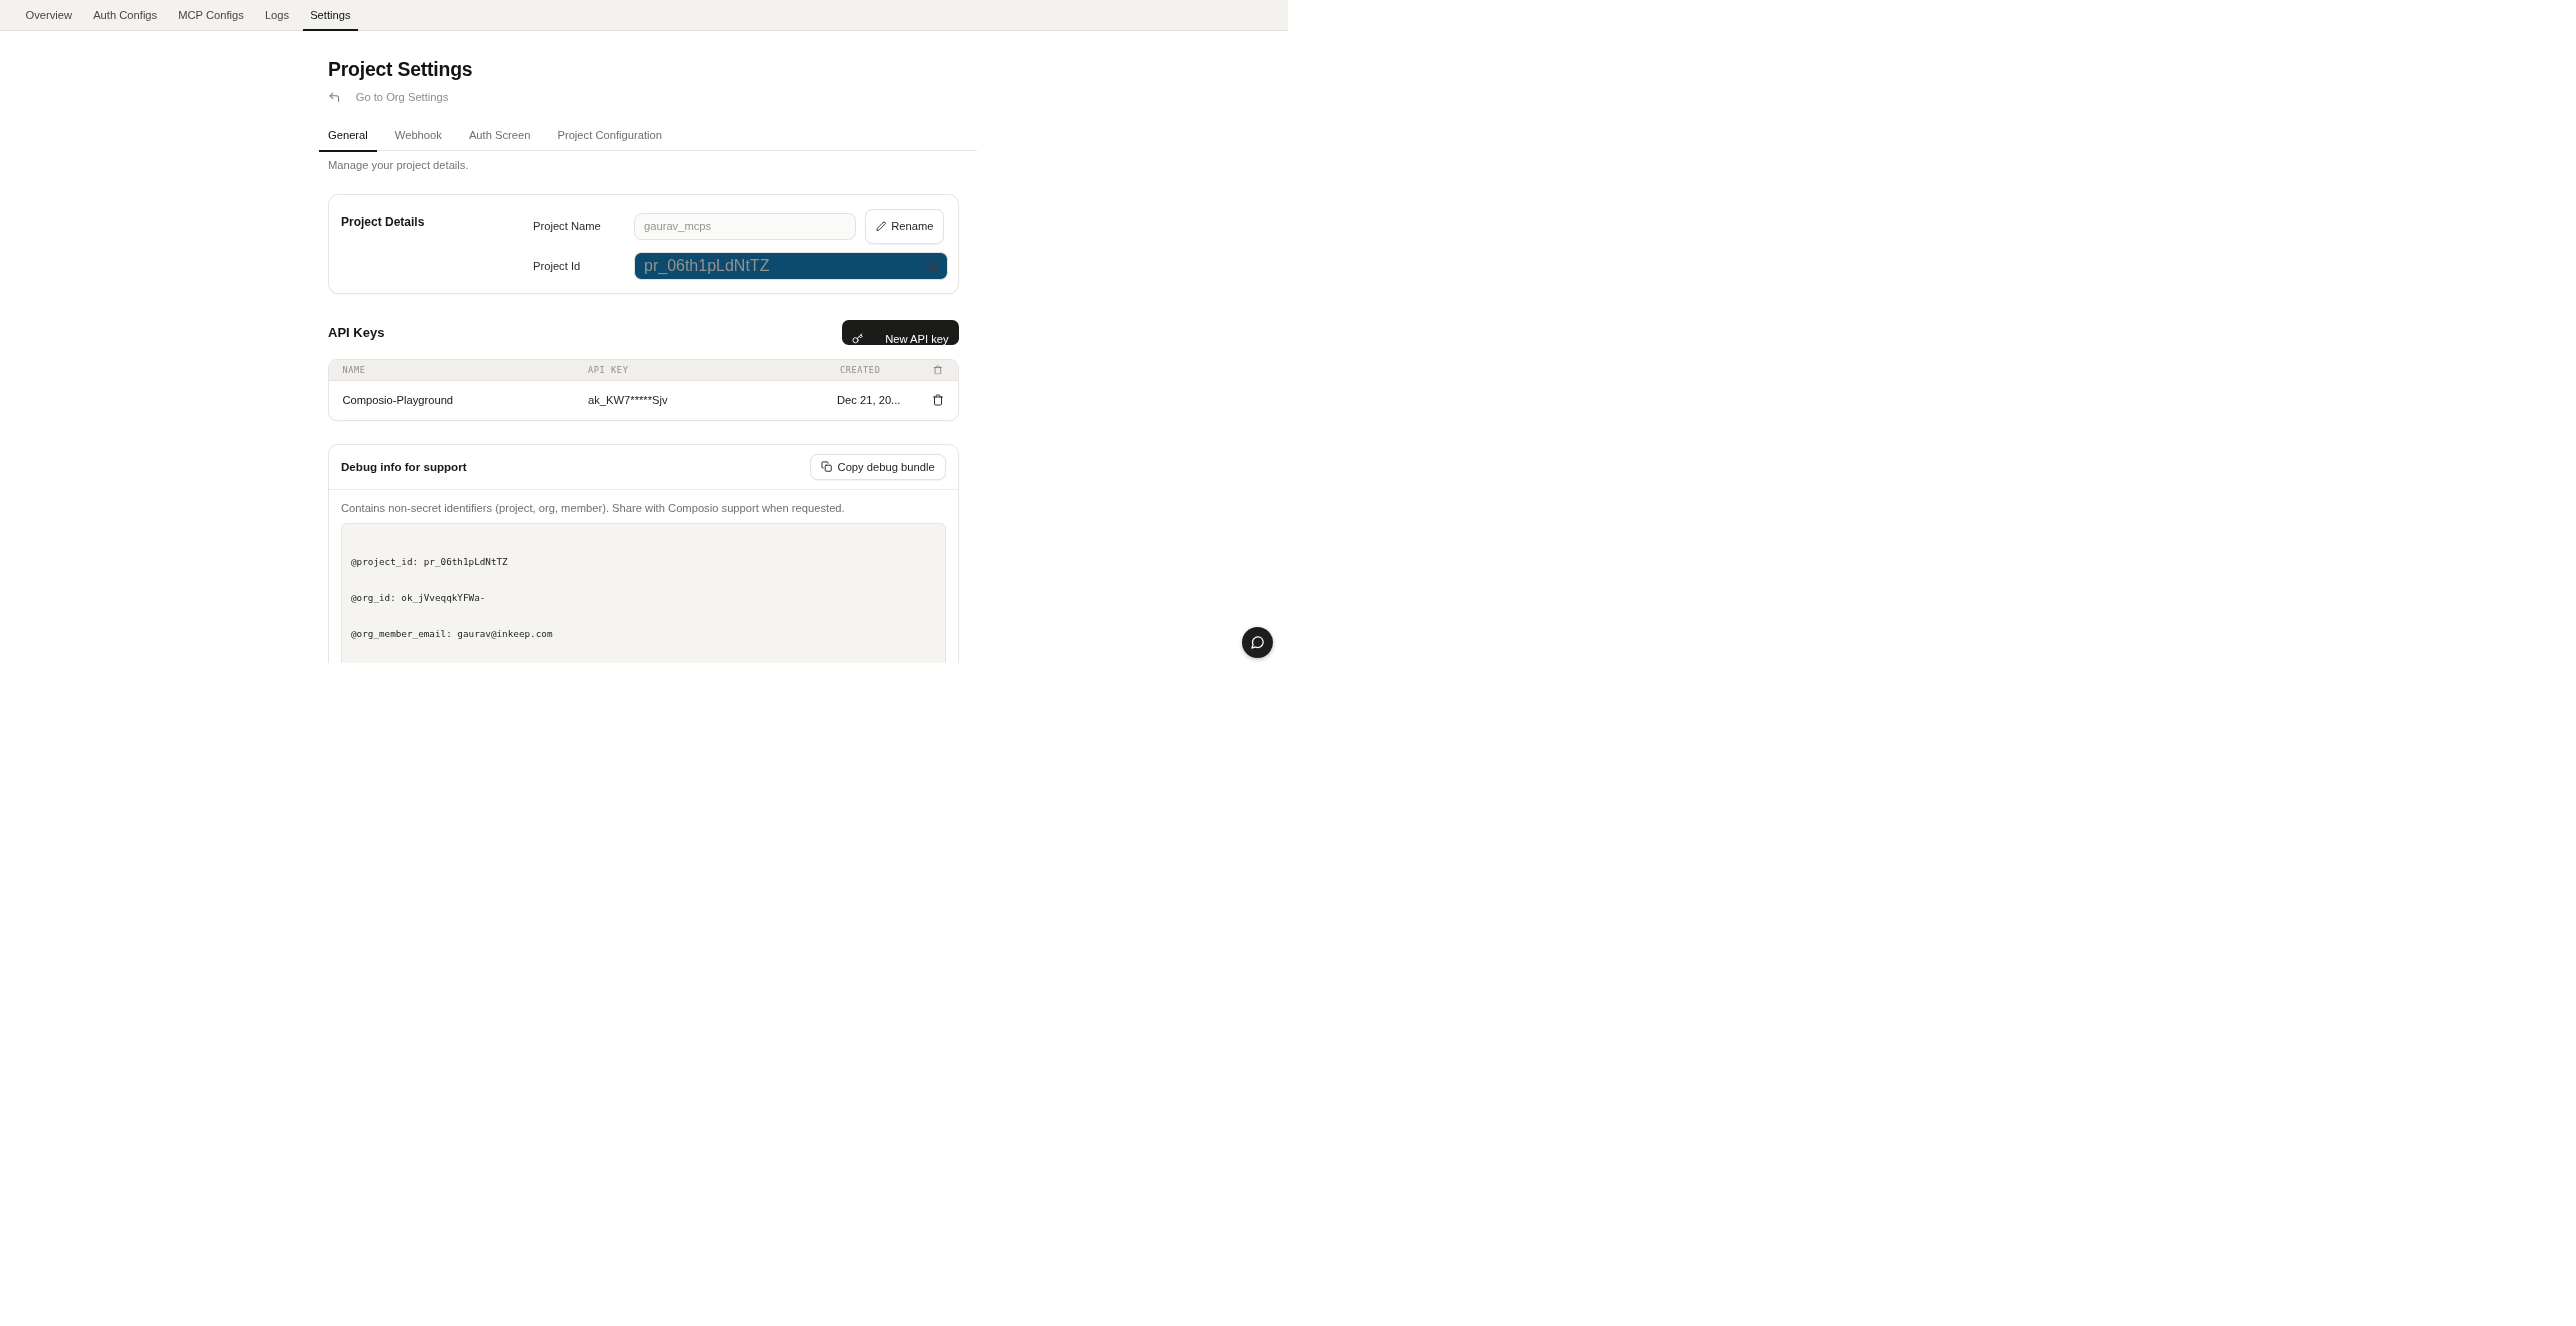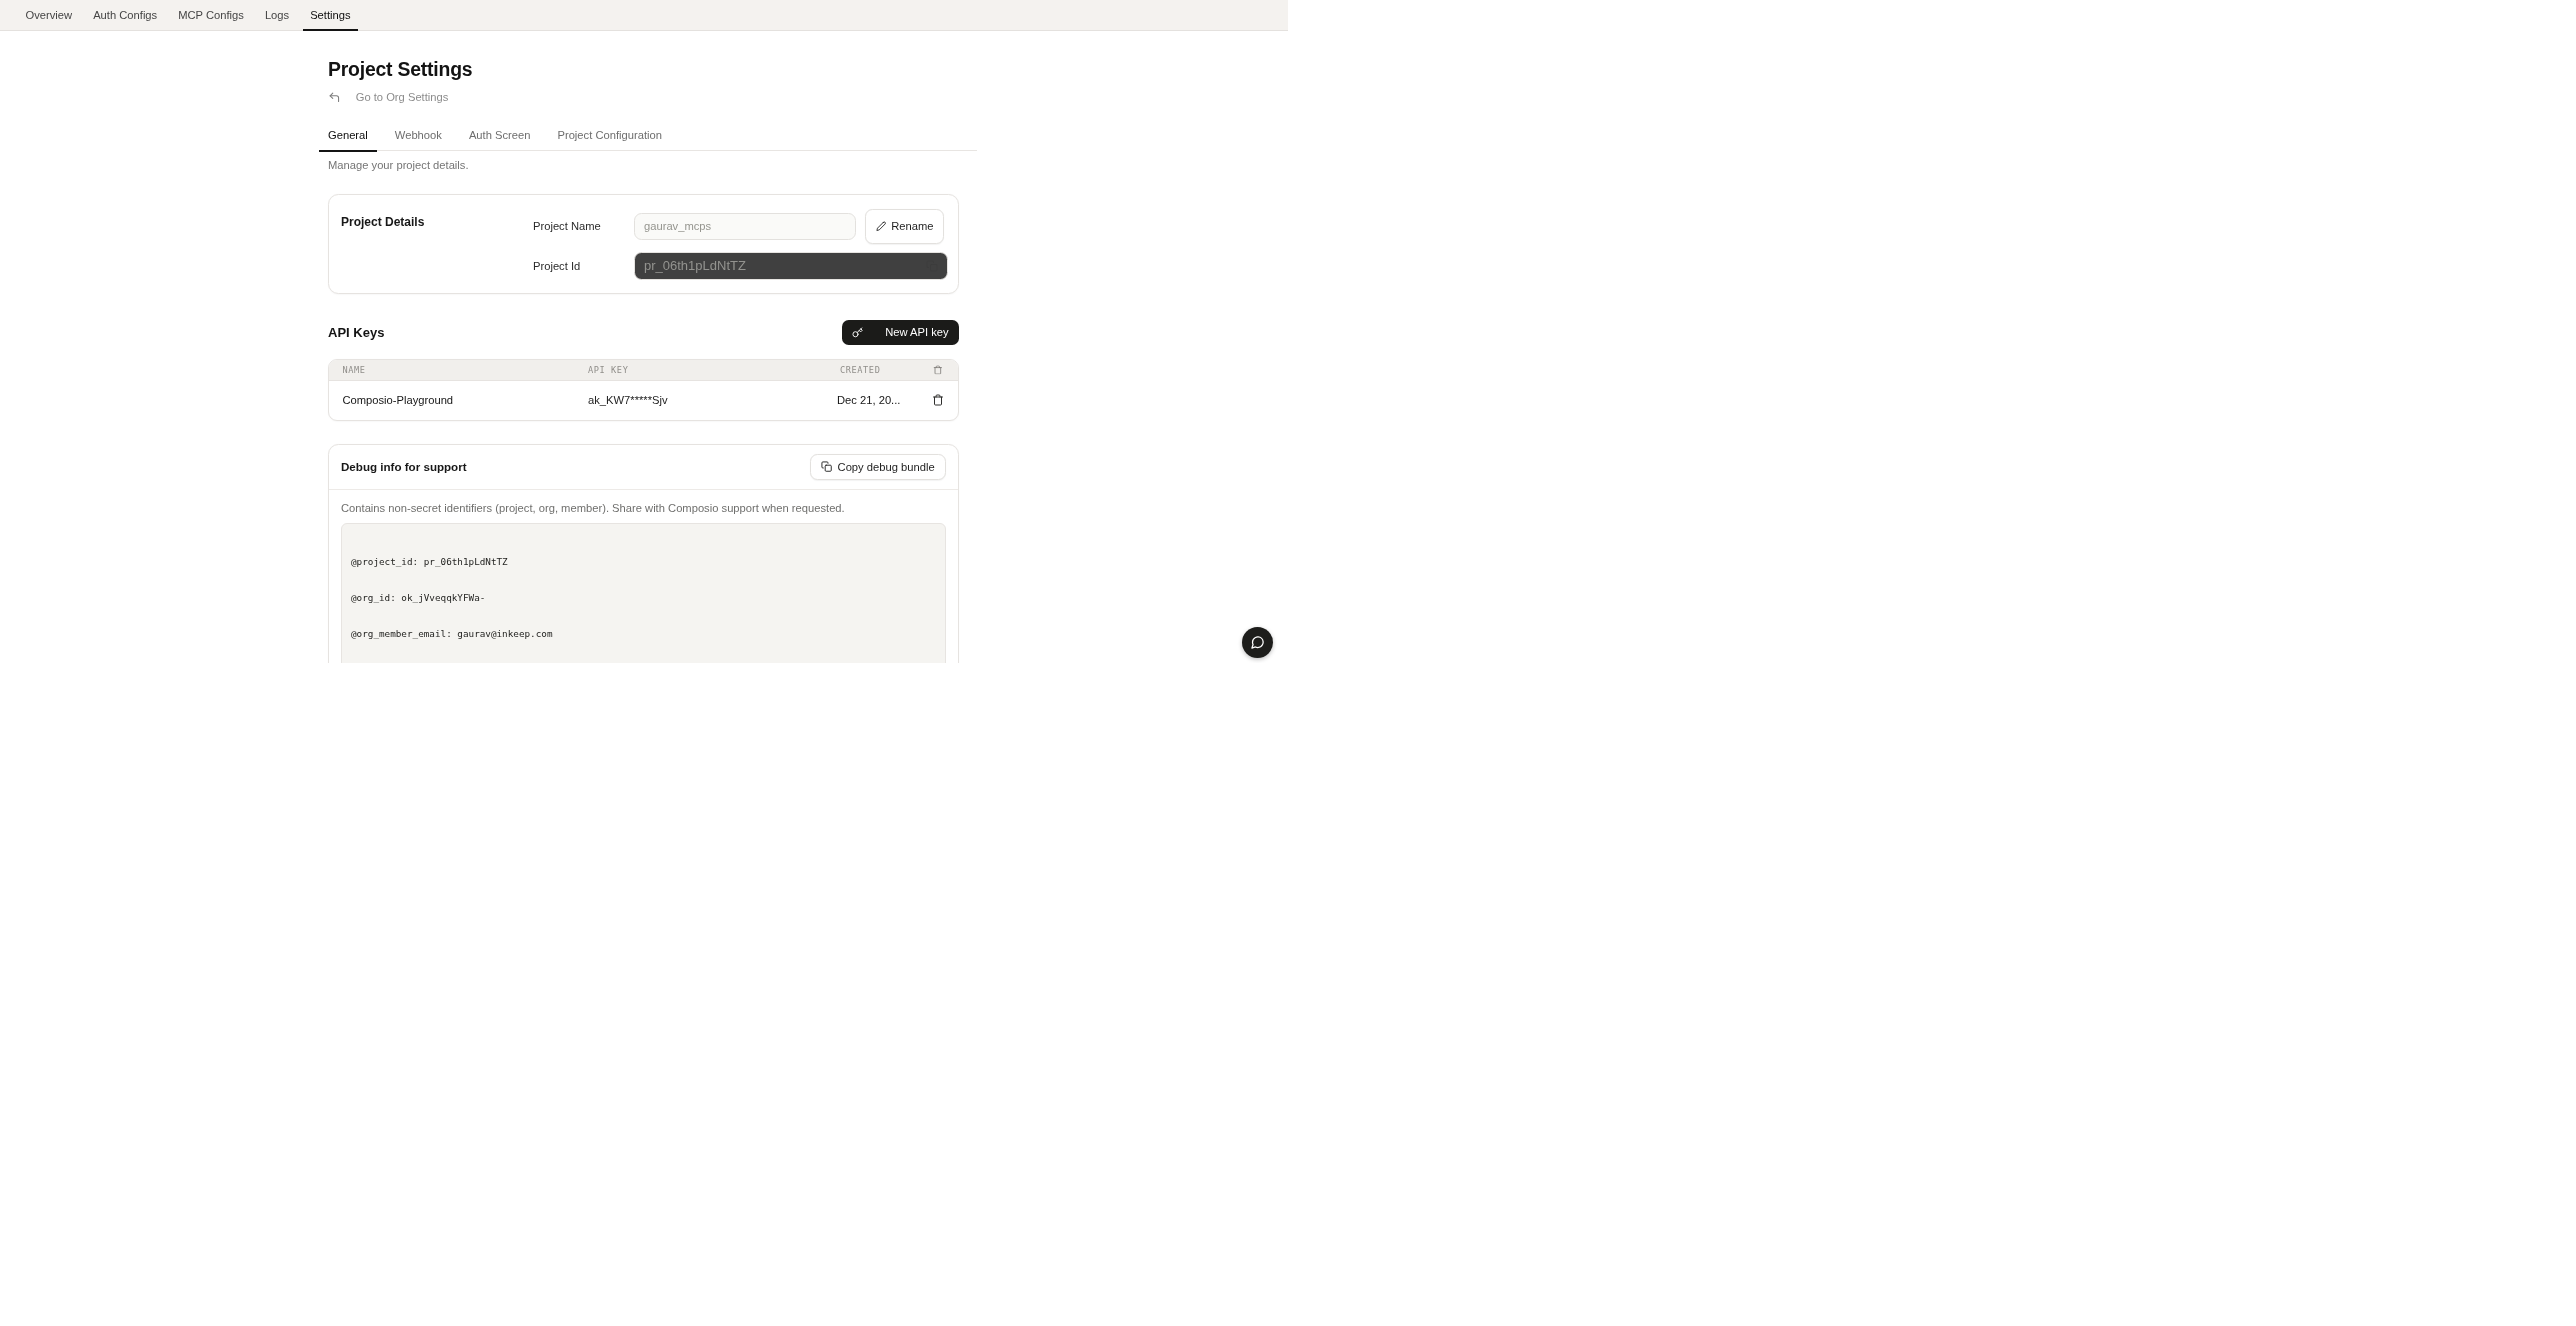--- a/index.html
+++ b/index.html
@@ -66,30 +66,30 @@
   .btn {
     display:inline-flex; align-items:center; justify-content:center; gap:5.2px;
     background:#fff; border:0.7px solid #e3e1de; border-radius:7.5px;
     font-size:11.2px; color:#1f1f1f; cursor:pointer;
     box-shadow:0 0.7px 1.1px rgba(0,0,0,0.05);
     font-family:"Liberation Sans", sans-serif;
   }
   .rename-btn { margin-left:9px; height:35px; padding:0 9.7px; }
   .id-box {
     width:314px; height:27.6px; border:0.7px solid #e6e4e1; border-radius:7.5px;
-    background:#404040; display:flex; align-items:center; justify-content:space-between;
-    padding:0 9px; font-size:13px; color:#93938f;gap:40px;
+    background:#0c4a6e; display:flex; align-items:center; justify-content:space-between;
+    padding:0 9px; font-size:16px; color:#93938f;gap:40px;
   }
   .id-box .copy-ic { color:#3c3c3c; cursor:pointer; }
 
   
   .api-head { margin-top:26px; width:631px; display:flex; align-items:center; justify-content:space-between; }
   .api-head h2 { font-size:13px; font-weight:700; color:#141414; }
   .dark-btn {
-    display:inline-flex; align-items:center; gap:22px; height:24.6px; padding:0 10.4px;
+    display:inline-flex; align-items:flex-end; gap:22px; height:24.6px; padding:0 10.4px;
     background:#1b1b19; color:#fff; border:none; border-radius:6.7px; font-size:11.2px;
     cursor:pointer; font-family:"Liberation Sans", sans-serif;
   }
   .table-card { margin-top:14px; border-radius:9px; overflow:hidden; }
   .thead {
     position:relative; height:21px; background:#f1efec; border-bottom:0.7px solid #e6e3e0;
     font-family:"DejaVu Sans Mono", monospace; font-size:8.6px; letter-spacing:0.6px; color:#908e8a;
   }
   .thead span { position:absolute; top:50%; transform:translateY(-50%); }
   .th-name { left:13.4px; }

